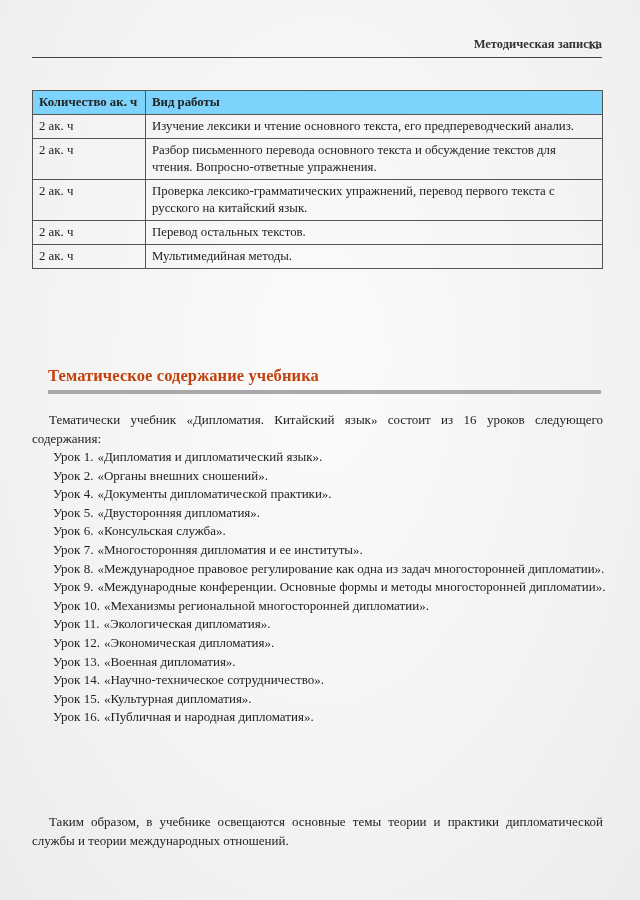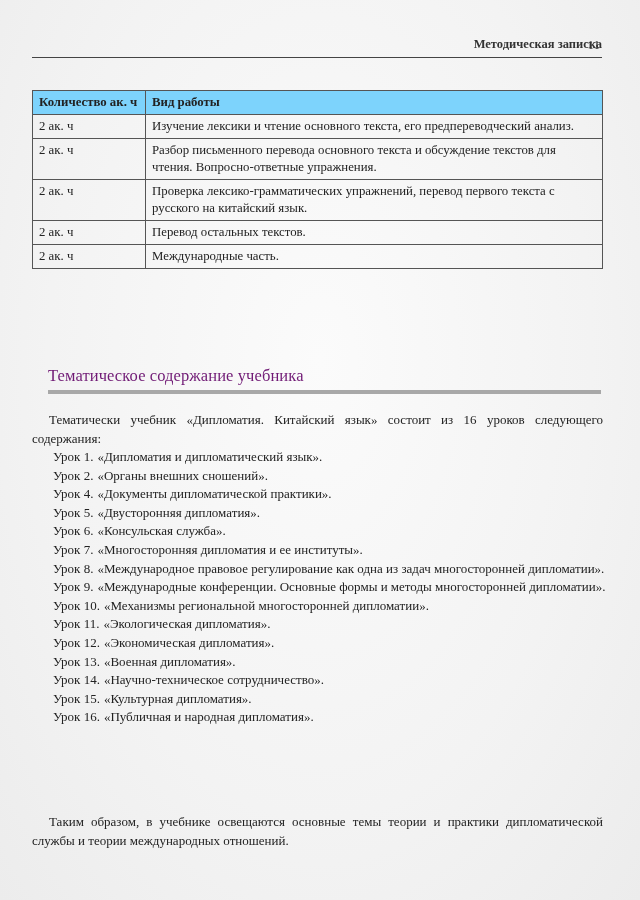--- a/index.html
+++ b/index.html
@@ -30,21 +30,21 @@
     border-collapse: collapse; font-size: 12.8px; line-height: 17px;
   }
   table.work td, table.work th {
     border: 1px solid #555; vertical-align: top; text-align: left;
     padding: 3px 6px 3px 6px;
   }
   table.work th { background: #7dd3fc; font-weight: bold; }
   table.work td.c1, table.work th.c1 { width: 100px; }
   .section-heading {
     position: absolute; left: 48px; top: 366px;
-    font-size: 16.5px; font-weight: normal; color: #701a75; letter-spacing: 0.1px;
+    font-size: 16.5px; font-weight: bold; color: #c2410c; letter-spacing: 0.1px;
   }
   .section-bar {
     position: absolute; left: 48px; top: 390px; width: 553px; height: 4px;
     background: #a8a8a8;
   }
   .body-text {
     position: absolute; left: 32px; width: 571px;
     font-size: 13px; line-height: 18.6px; color: #222;
     text-align: justify;
   }
@@ -85,21 +85,21 @@
     <tr>
       <td class="c1">2 ак. ч</td>
       <td>Проверка лексико-грамматических упражнений, перевод первого текста с русского на китайский язык.</td>
     </tr>
     <tr>
       <td class="c1">2 ак. ч</td>
       <td>Перевод остальных текстов.</td>
     </tr>
     <tr>
       <td class="c1">2 ак. ч</td>
-      <td>Международные часть.</td>
+      <td>Мультимедийная методы.</td>
     </tr>
   </tbody>
 </table>
 
 <div class="section-heading">Тематическое содержание учебника</div>
 <div class="section-bar"></div>
 
 <p class="body-text intro" style="margin:0">Тематически учебник «Дипломатия. Китайский язык» состоит из 16 уроков следующего содержания:</p>
 
 <ul class="body-text lessons">

